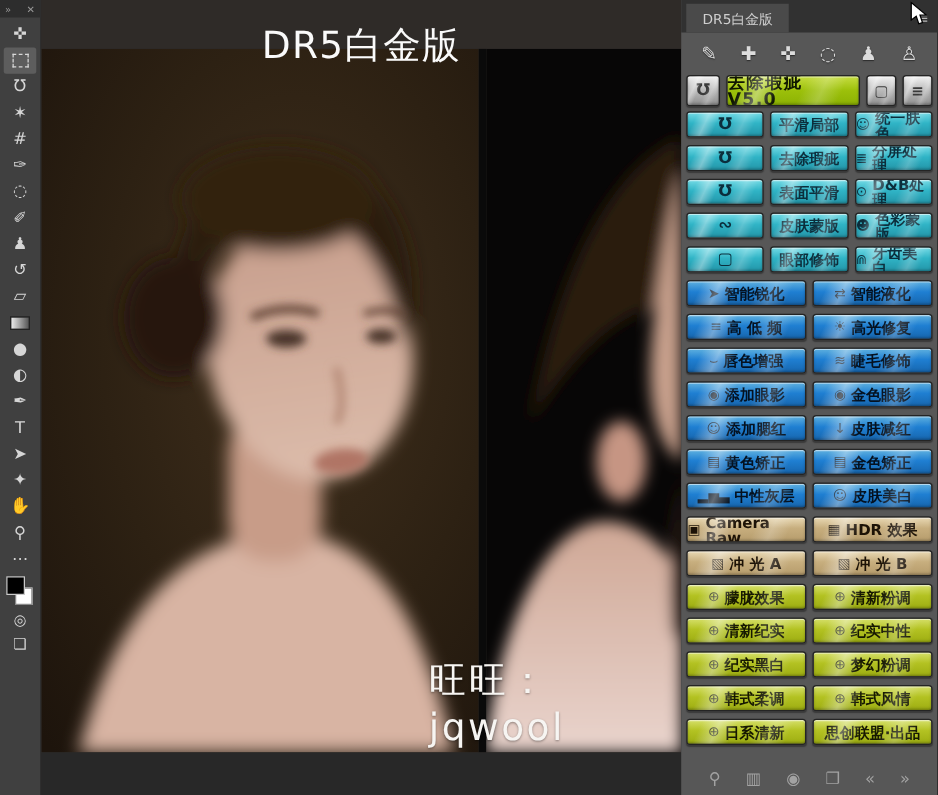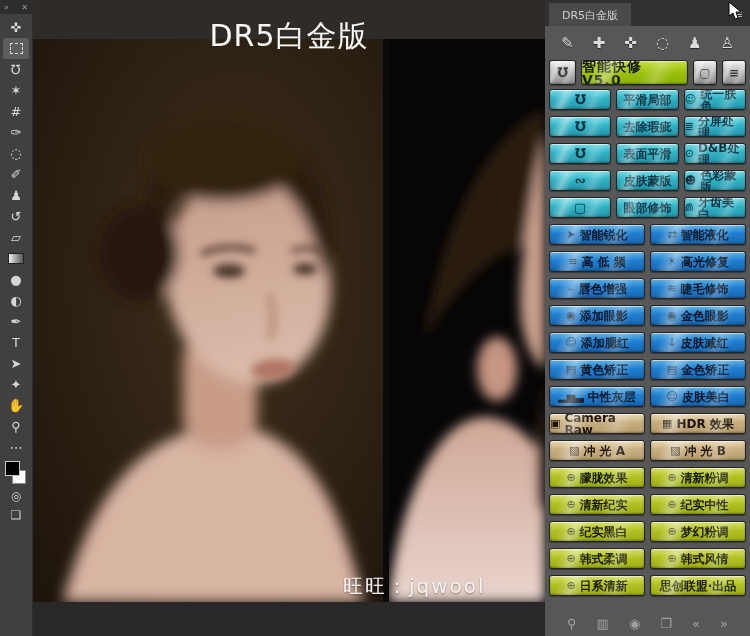--- a/index.html
+++ b/index.html
@@ -22,22 +22,22 @@
   .lbar-bottom{display:flex;flex-direction:column;align-items:center;gap:5px;margin-top:4px;color:#d2d2d2;font-size:12px;}
   .lbar-bottom span{cursor:pointer;}
   
   .canvas{position:absolute;left:33px;top:0;width:512px;height:636px;background:#2b2724;}
   .doc-strip{position:absolute;top:0;left:0;right:0;height:39px;background:#2f2b28;}
   .cv-title{position:absolute;top:16px;left:0;right:0;text-align:center;color:#fafafa;
             font-size:30px;letter-spacing:1px;z-index:3;}
   .photo{position:absolute;top:39px;left:0;width:512px;height:563px;overflow:hidden;}
   .photo svg{position:absolute;top:0;display:block;}
   .ph-divider{position:absolute;top:0;left:350px;width:6px;height:100%;background:#0a0a0a;}
-  .watermark{position:absolute;bottom:36px;left:310px;color:#f7f5f2;font-size:20px;
-             letter-spacing:2px;z-index:3;text-shadow:0 1px 2px rgba(0,0,0,.4);text-align:center;}
+  .watermark{position:absolute;bottom:36px;left:310px;color:#f7f5f2;font-size:30px;
+             letter-spacing:2px;z-index:3;text-shadow:0 1px 2px rgba(0,0,0,.4);}
   .bottom-strip{position:absolute;bottom:0;left:0;right:0;height:34px;background:#282828;}
   
   .panel{position:absolute;left:545px;top:0;width:205px;height:636px;background:#575757;
          display:flex;flex-direction:column;box-sizing:border-box;}
   .tabbar{height:26px;background:#313131;position:relative;flex:none;}
   .tab{position:absolute;left:4px;top:3px;bottom:0;background:#4a4a4a;color:#cfcfcf;
        font-size:11px;padding:5px 13px 0;cursor:pointer;}
   .pmenu{position:absolute;right:7px;top:7px;color:#b5b5b5;font-size:12px;cursor:pointer;}
   .ptools{height:33px;display:flex;align-items:center;justify-content:space-between;
           padding:0 16px;color:#dcdcdc;font-size:15px;flex:none;text-shadow:0 1px 1px #2a2a2a;}
@@ -193,21 +193,21 @@
     <div id="ptools" class="ptools">
         <span>✎</span>
         <span>✚</span>
         <span>✜</span>
         <span>◌</span>
         <span>♟</span>
         <span>♙</span>
       </div>
     <div id="phead" class="hrow">
         <div class="btn metal metal-side">℧</div>
-        <div class="btn main-btn">智能快修 V5.0</div>
+        <div class="btn main-btn">去除瑕疵 V5.0</div>
         <div class="btn metal aux">▢</div>
         <div class="btn metal aux">≡</div>
       </div>
     <div id="prows">
         <div class="prow cyan">
           <div class="btn metal metal-side">℧</div>
           <div class="btn btn-l">
             <span>平滑局部</span>
           </div>
           <div class="btn btn-r">

